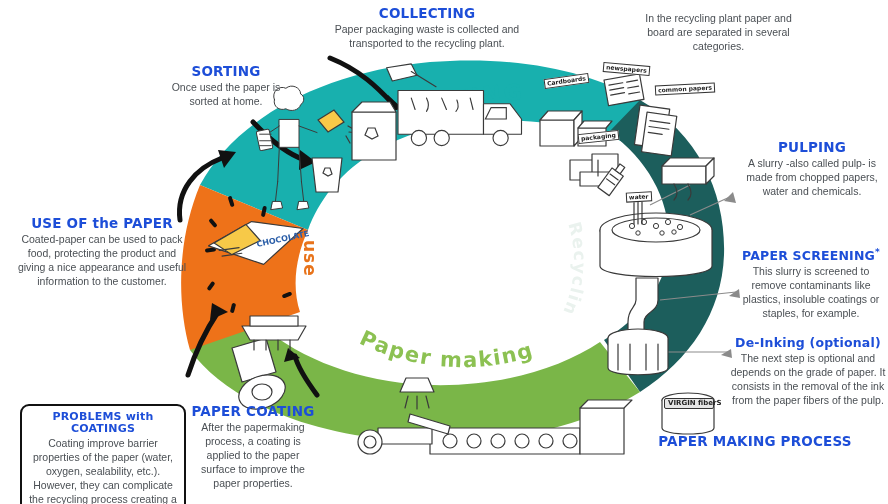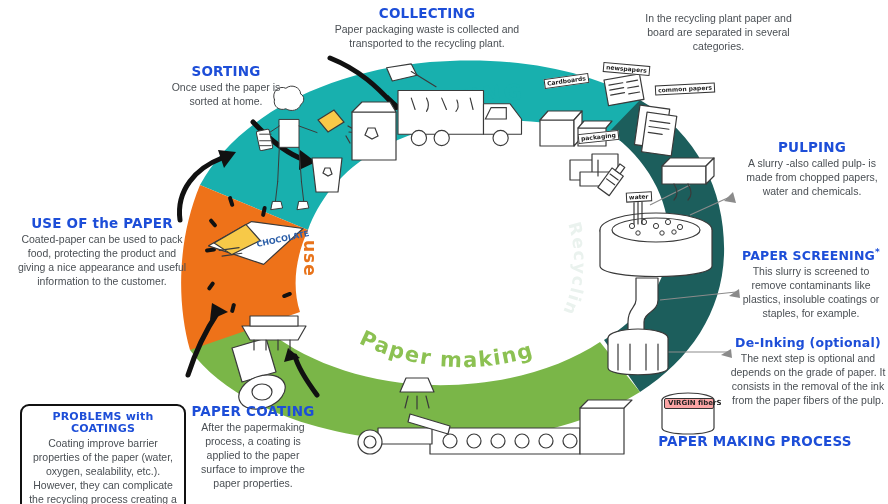--- a/index.html
+++ b/index.html
@@ -81,21 +81,21 @@
   }
   .tag.r1{transform:rotate(-8deg);}
   .tag.r2{transform:rotate(5deg);}
   .tag.r3{transform:rotate(-3deg);}
   .tag.r4{transform:rotate(-6deg);}
 
   .tag2{
     position:absolute;
     font-family:"DejaVu Sans", sans-serif;
     font-weight:700;font-size:7px;color:#222;
-    background:#fca5a5;border:1.2px solid #333;border-radius:2px;
+    background:#e5e5e5;border:1.2px solid #333;border-radius:2px;
     padding:1px 3px;white-space:nowrap;line-height:1.05;text-align:center;
   }
   svg{display:block;}
   .sk{fill:#fff;stroke:#3a3a3a;stroke-width:1.2;stroke-linejoin:round;stroke-linecap:round;}
   .skl{fill:none;stroke:#3a3a3a;stroke-width:1.2;stroke-linecap:round;}
   .arrow{fill:#111;}
 </style>
 </head>
 <body>
 

